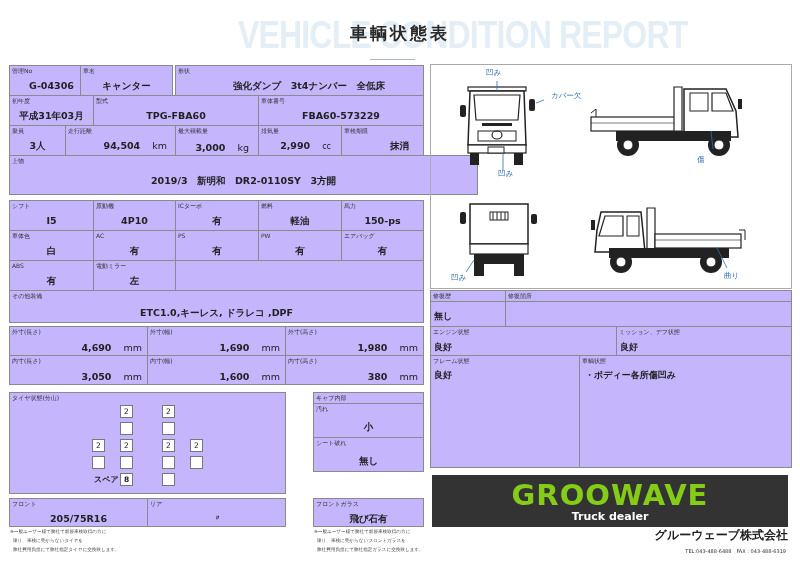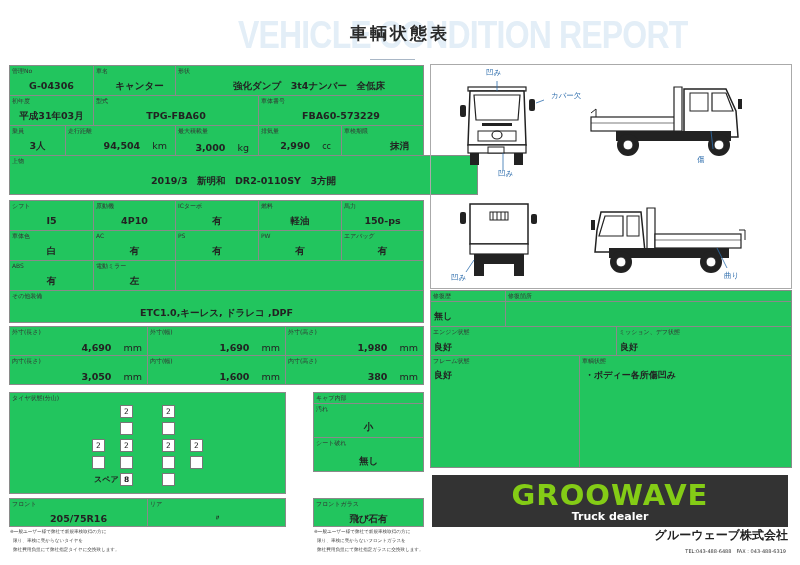--- a/index.html
+++ b/index.html
@@ -15,21 +15,21 @@
     line-height: 50px;
   }
   .title {
     left: 0; width: 800px; top: 22px; text-align: center;
     font-size: 17px; font-weight: bold; color: #2a2a2a; letter-spacing: 3px;
   }
   .title-rule { left: 370px; top: 59px; width: 45px; height: 1px; background: #a9b7c6; }
 
   
   .cell {
-    position: absolute; border: 1px solid #8a8a8a; background: #22c55e;
+    position: absolute; border: 1px solid #8a8a8a; background: #c4b5fd;
   }
   .lbl {
     position: absolute; left: 2px; top: 1px; font-size: 6px; color: #333; white-space: nowrap;
   }
   .val {
     position: absolute; font-size: 9.5px; font-weight: bold; color: #222; white-space: nowrap;
   }
   .val.c { left: 0; right: 0; text-align: center; }
   .unit { font-weight: normal; margin-left: 12px; }
 
@@ -65,21 +65,21 @@
 <body>
 
 <div class="abs watermark">VEHICLE CONDITION REPORT</div>
 <div class="abs title">車輌状態表</div>
 <div class="abs title-rule"></div>
 
 <div class="cell" style="left:9px;top:65px;width:85px;height:31px;">
   <span class="lbl">管理No</span>
   <span class="val c" style="top:14px;">G-04306</span>
 </div>
-<div class="cell" style="left:93px;top:65px;width:93px;height:31px;text-decoration:underline;">
+<div class="cell" style="left:80px;top:65px;width:93px;height:31px;text-decoration:underline;">
   <span class="lbl">車名</span>
   <span class="val c" style="top:14px;">キャンター</span>
 </div>
 <div class="cell" style="left:175px;top:65px;width:249px;height:31px;">
   <span class="lbl">形状</span>
   <span class="val" style="top:14px;left:57px;">強化ダンプ　3t4ナンバー　全低床</span>
 </div>
 
 <div class="cell" style="left:9px;top:95px;width:85px;height:31px;">
   <span class="lbl">初年度</span>

